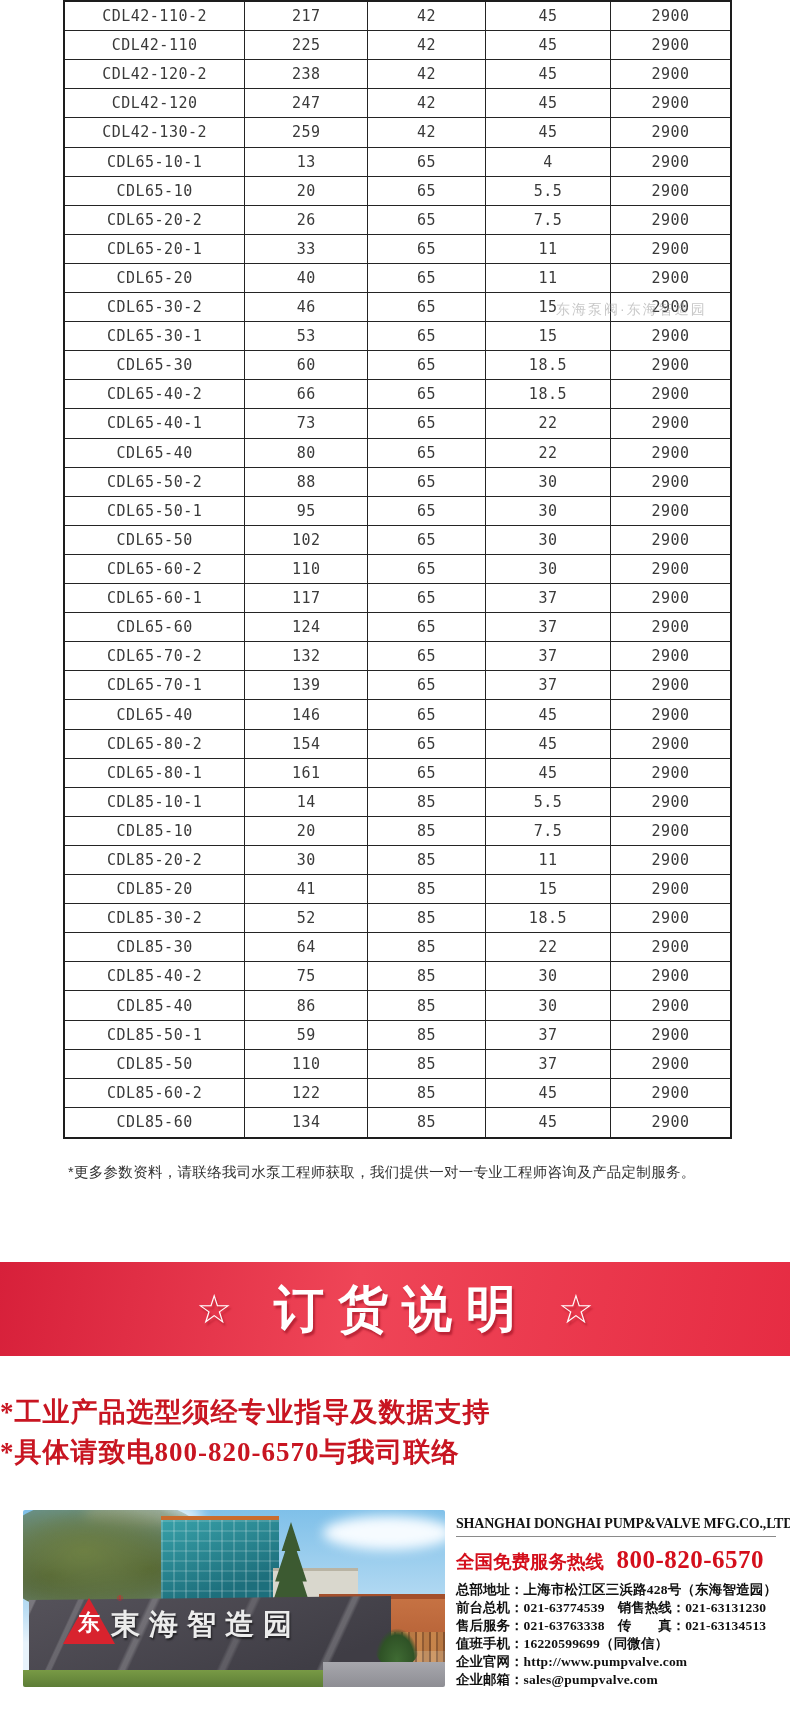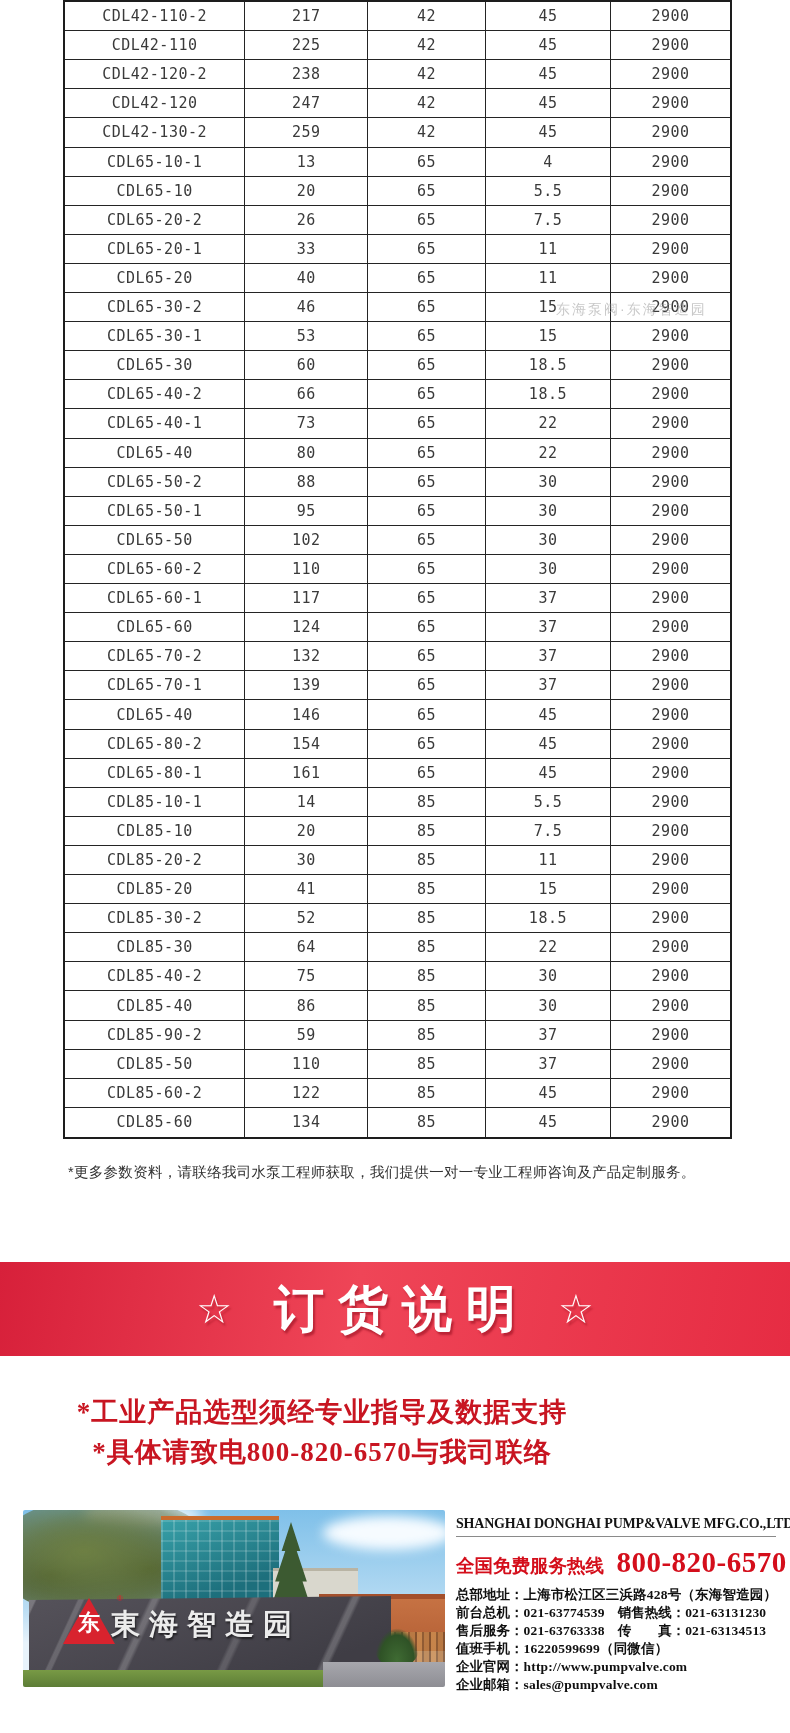--- a/index.html
+++ b/index.html
@@ -44,21 +44,21 @@
     color:#ffffff;font-size:40px;line-height:1;font-weight:400;
     text-shadow:2px 3px 2px rgba(140,10,25,.45);
   }
   .order-banner .title{
     color:#ffffff;font-size:50px;font-weight:700;letter-spacing:14px;
     text-indent:14px;line-height:1;
     text-shadow:2px 3px 2px rgba(140,10,25,.5);
   }
   
   .slogans{
-    position:absolute;left:0;top:1392px;width:644px;text-align:center;
+    position:absolute;left:0;top:1392px;width:644px;text-align:left;
     font-family:"Liberation Serif",serif;font-weight:700;
     color:#c81521;font-size:27px;line-height:40px;letter-spacing:1px;
   }
   
   .factory-photo{
     position:absolute;left:23px;top:1510px;width:422px;height:177px;
     overflow:hidden;border-radius:2px;
     background:linear-gradient(#7fc0e9 0%,#b8dcf3 55%,#e8f3fb 75%);
   }
   .cloud{position:absolute;background:#f6fbff;border-radius:50%;filter:blur(6px);}
@@ -155,21 +155,21 @@
     letter-spacing:.5px;
   }
   .company-en{
     margin-top:3px;font-family:"Liberation Serif",serif;font-weight:700;
     font-size:14px;color:#141414;white-space:nowrap;letter-spacing:-.2px;
   }
   .divider{margin-top:4px;border-bottom:1px solid #8a8a8a;width:320px;}
   .hotline{margin-top:9px;white-space:nowrap;color:#d40e1b;}
   .hotline .hl-label{font-size:18.5px;font-weight:700;}
   .hotline .hl-number{
-    font-family:"Liberation Serif",serif;font-size:29px;font-weight:700;
+    font-family:"Liberation Serif",serif;font-size:25px;font-weight:700;
     margin-left:8px;letter-spacing:.5px;
   }
   .info-lines{margin-top:7px;}
   .info-line{font-size:13.5px;line-height:17.9px;white-space:nowrap;color:#101010;}
   .info-line .label{font-weight:700;}
   .info-line .value{font-family:"Liberation Serif",serif;font-weight:700;letter-spacing:.2px;}
   .info-line .seg2{margin-left:13px;}
 </style>
 </head>
 <body>
@@ -343,21 +343,21 @@
     <div class="cell col-1">CDL85-40-2</div>
     <div class="cell col-2">75</div>
     <div class="cell col-3">85</div>
     <div class="cell col-4">30</div>
     <div class="cell col-5">2900</div>
     <div class="cell col-1">CDL85-40</div>
     <div class="cell col-2">86</div>
     <div class="cell col-3">85</div>
     <div class="cell col-4">30</div>
     <div class="cell col-5">2900</div>
-    <div class="cell col-1">CDL85-90-2</div>
+    <div class="cell col-1">CDL85-50-1</div>
     <div class="cell col-2">59</div>
     <div class="cell col-3">85</div>
     <div class="cell col-4">37</div>
     <div class="cell col-5">2900</div>
     <div class="cell col-1">CDL85-50</div>
     <div class="cell col-2">110</div>
     <div class="cell col-3">85</div>
     <div class="cell col-4">37</div>
     <div class="cell col-5">2900</div>
     <div class="cell col-1">CDL85-60-2</div>

